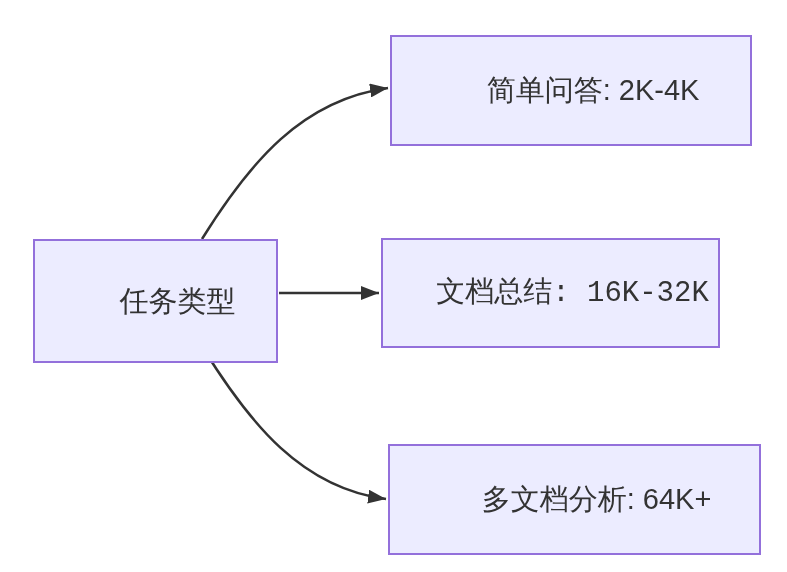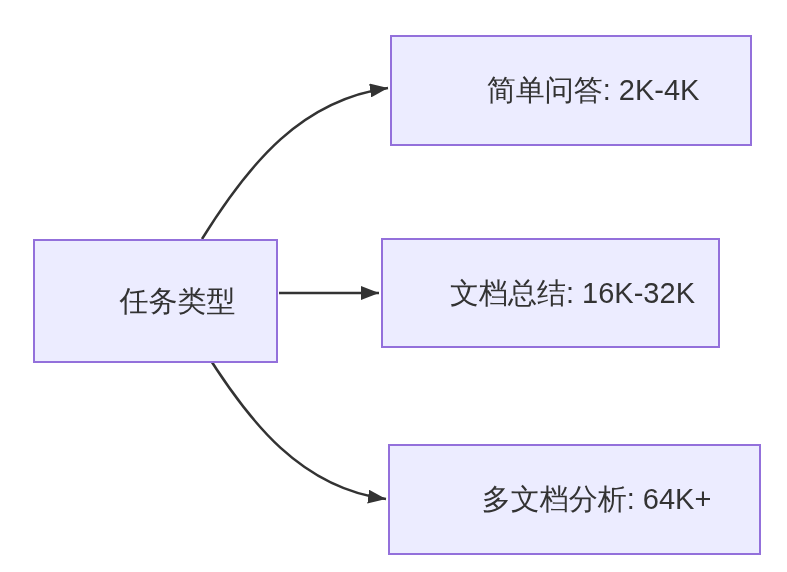--- a/index.html
+++ b/index.html
@@ -40,21 +40,21 @@
     line-height: 1;
     display: flex;
     align-items: center;
     justify-content: center;
     text-align: left;
     white-space: nowrap;
     padding-left: 44px;
   }
   .node-root   { left: 33px;  top: 239px; width: 245px; height: 124px; }
   .node-top    { left: 390px; top: 35px;  width: 362px; height: 111px; }
-  .node-middle { left: 381px; top: 238px; width: 339px; height: 110px; }
+  .node-middle { left: 381px; top: 238px; width: 339px; height: 110px; font-family: Liberation Mono, monospace; }
   .node-bottom { left: 388px; top: 444px; width: 373px; height: 111px; }
 </style>
 </head>
 <body>
 
 <div class="canvas">
 
   <svg class="edges-layer" viewBox="0 0 787 572" xmlns="http://www.w3.org/2000/svg">
     <defs>
       <marker id="arrowhead" viewBox="0 0 18 14" refX="18" refY="7" markerWidth="18" markerHeight="14" markerUnits="userSpaceOnUse" orient="auto">

